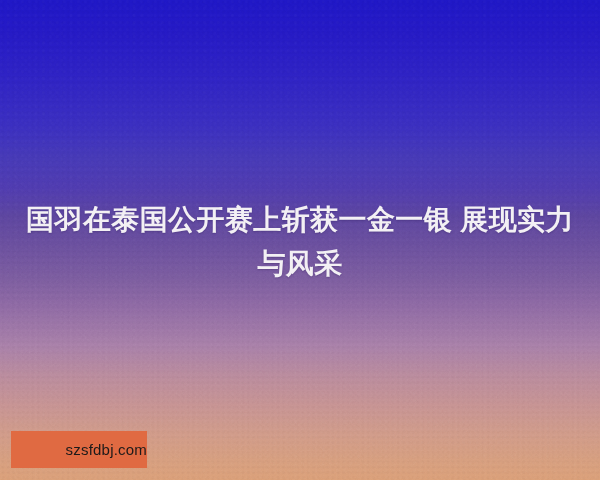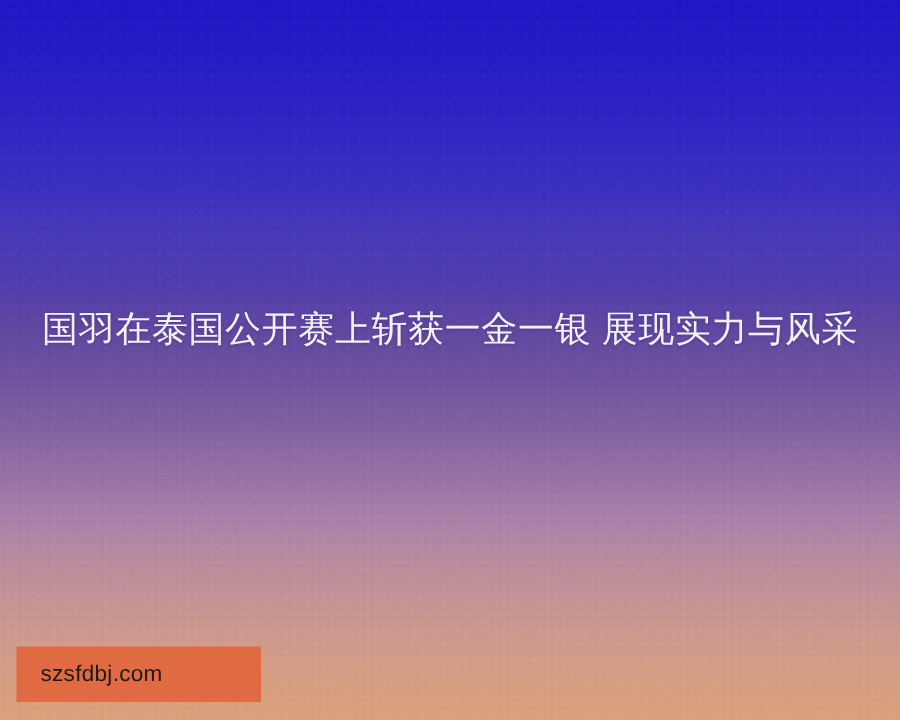--- a/index.html
+++ b/index.html
@@ -70,39 +70,39 @@
   
   #headline {
     position: absolute;
     left: 0;
     right: 0;
     top: 198px;
     padding: 0 26px;
     box-sizing: border-box;
     text-align: center;
     color: #f3f0f4;
-    font-size: 24px;
+    font-size: 28px;
     line-height: 44px;
     letter-spacing: 0.4px;
-    font-weight: 400;
+    font-weight: 700;
     white-space: pre-wrap;
     text-shadow: 0 1px 2px rgba(35, 20, 80, 0.28);
   }
 
   
   #watermark-badge {
     position: absolute;
     left: 11px;
     top: 431px;
-    width: 163px;
+    width: 136px;
     height: 37px;
     background: #e06a42;
     display: flex;
     align-items: center;
-    justify-content: flex-start;
+    justify-content: flex-end;
     box-sizing: border-box;
     padding-left: 16px;
   }
   #watermark-text {
     color: #1c1a1a;
     font-size: 15px;
     line-height: 1;
     letter-spacing: 0.2px;
     font-weight: 400;
     font-family: "Liberation Sans", "DejaVu Sans", sans-serif;

